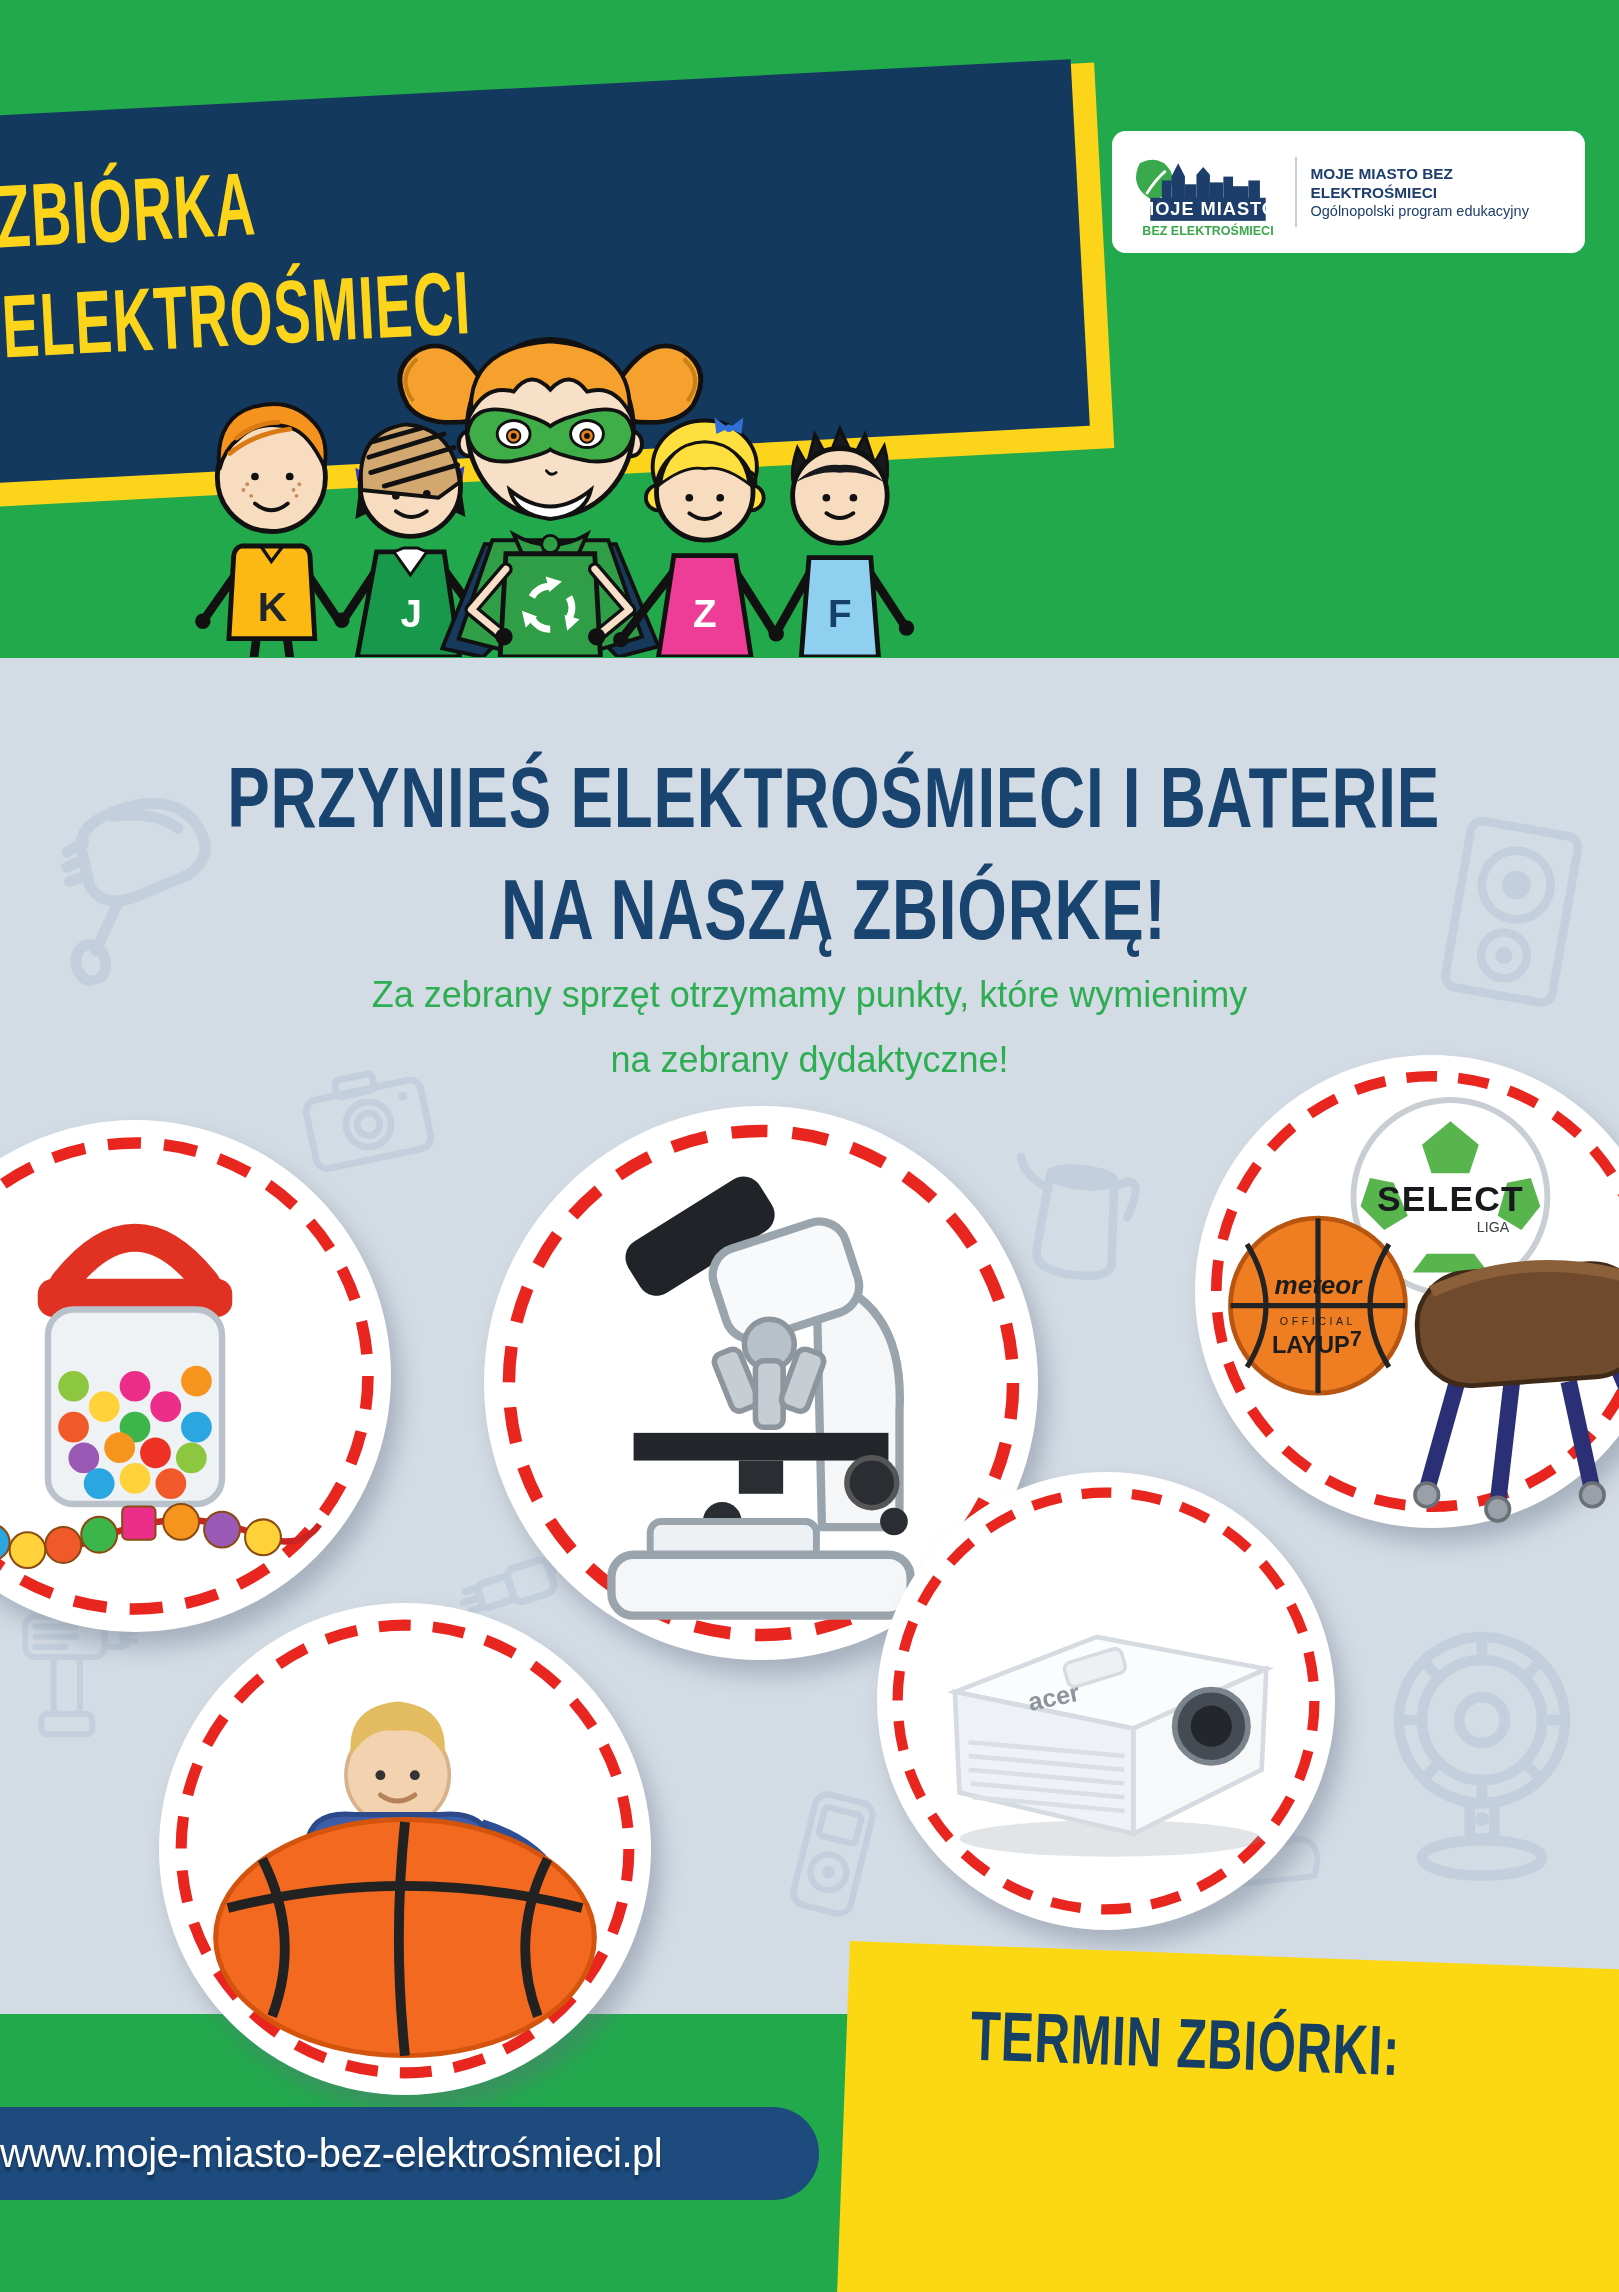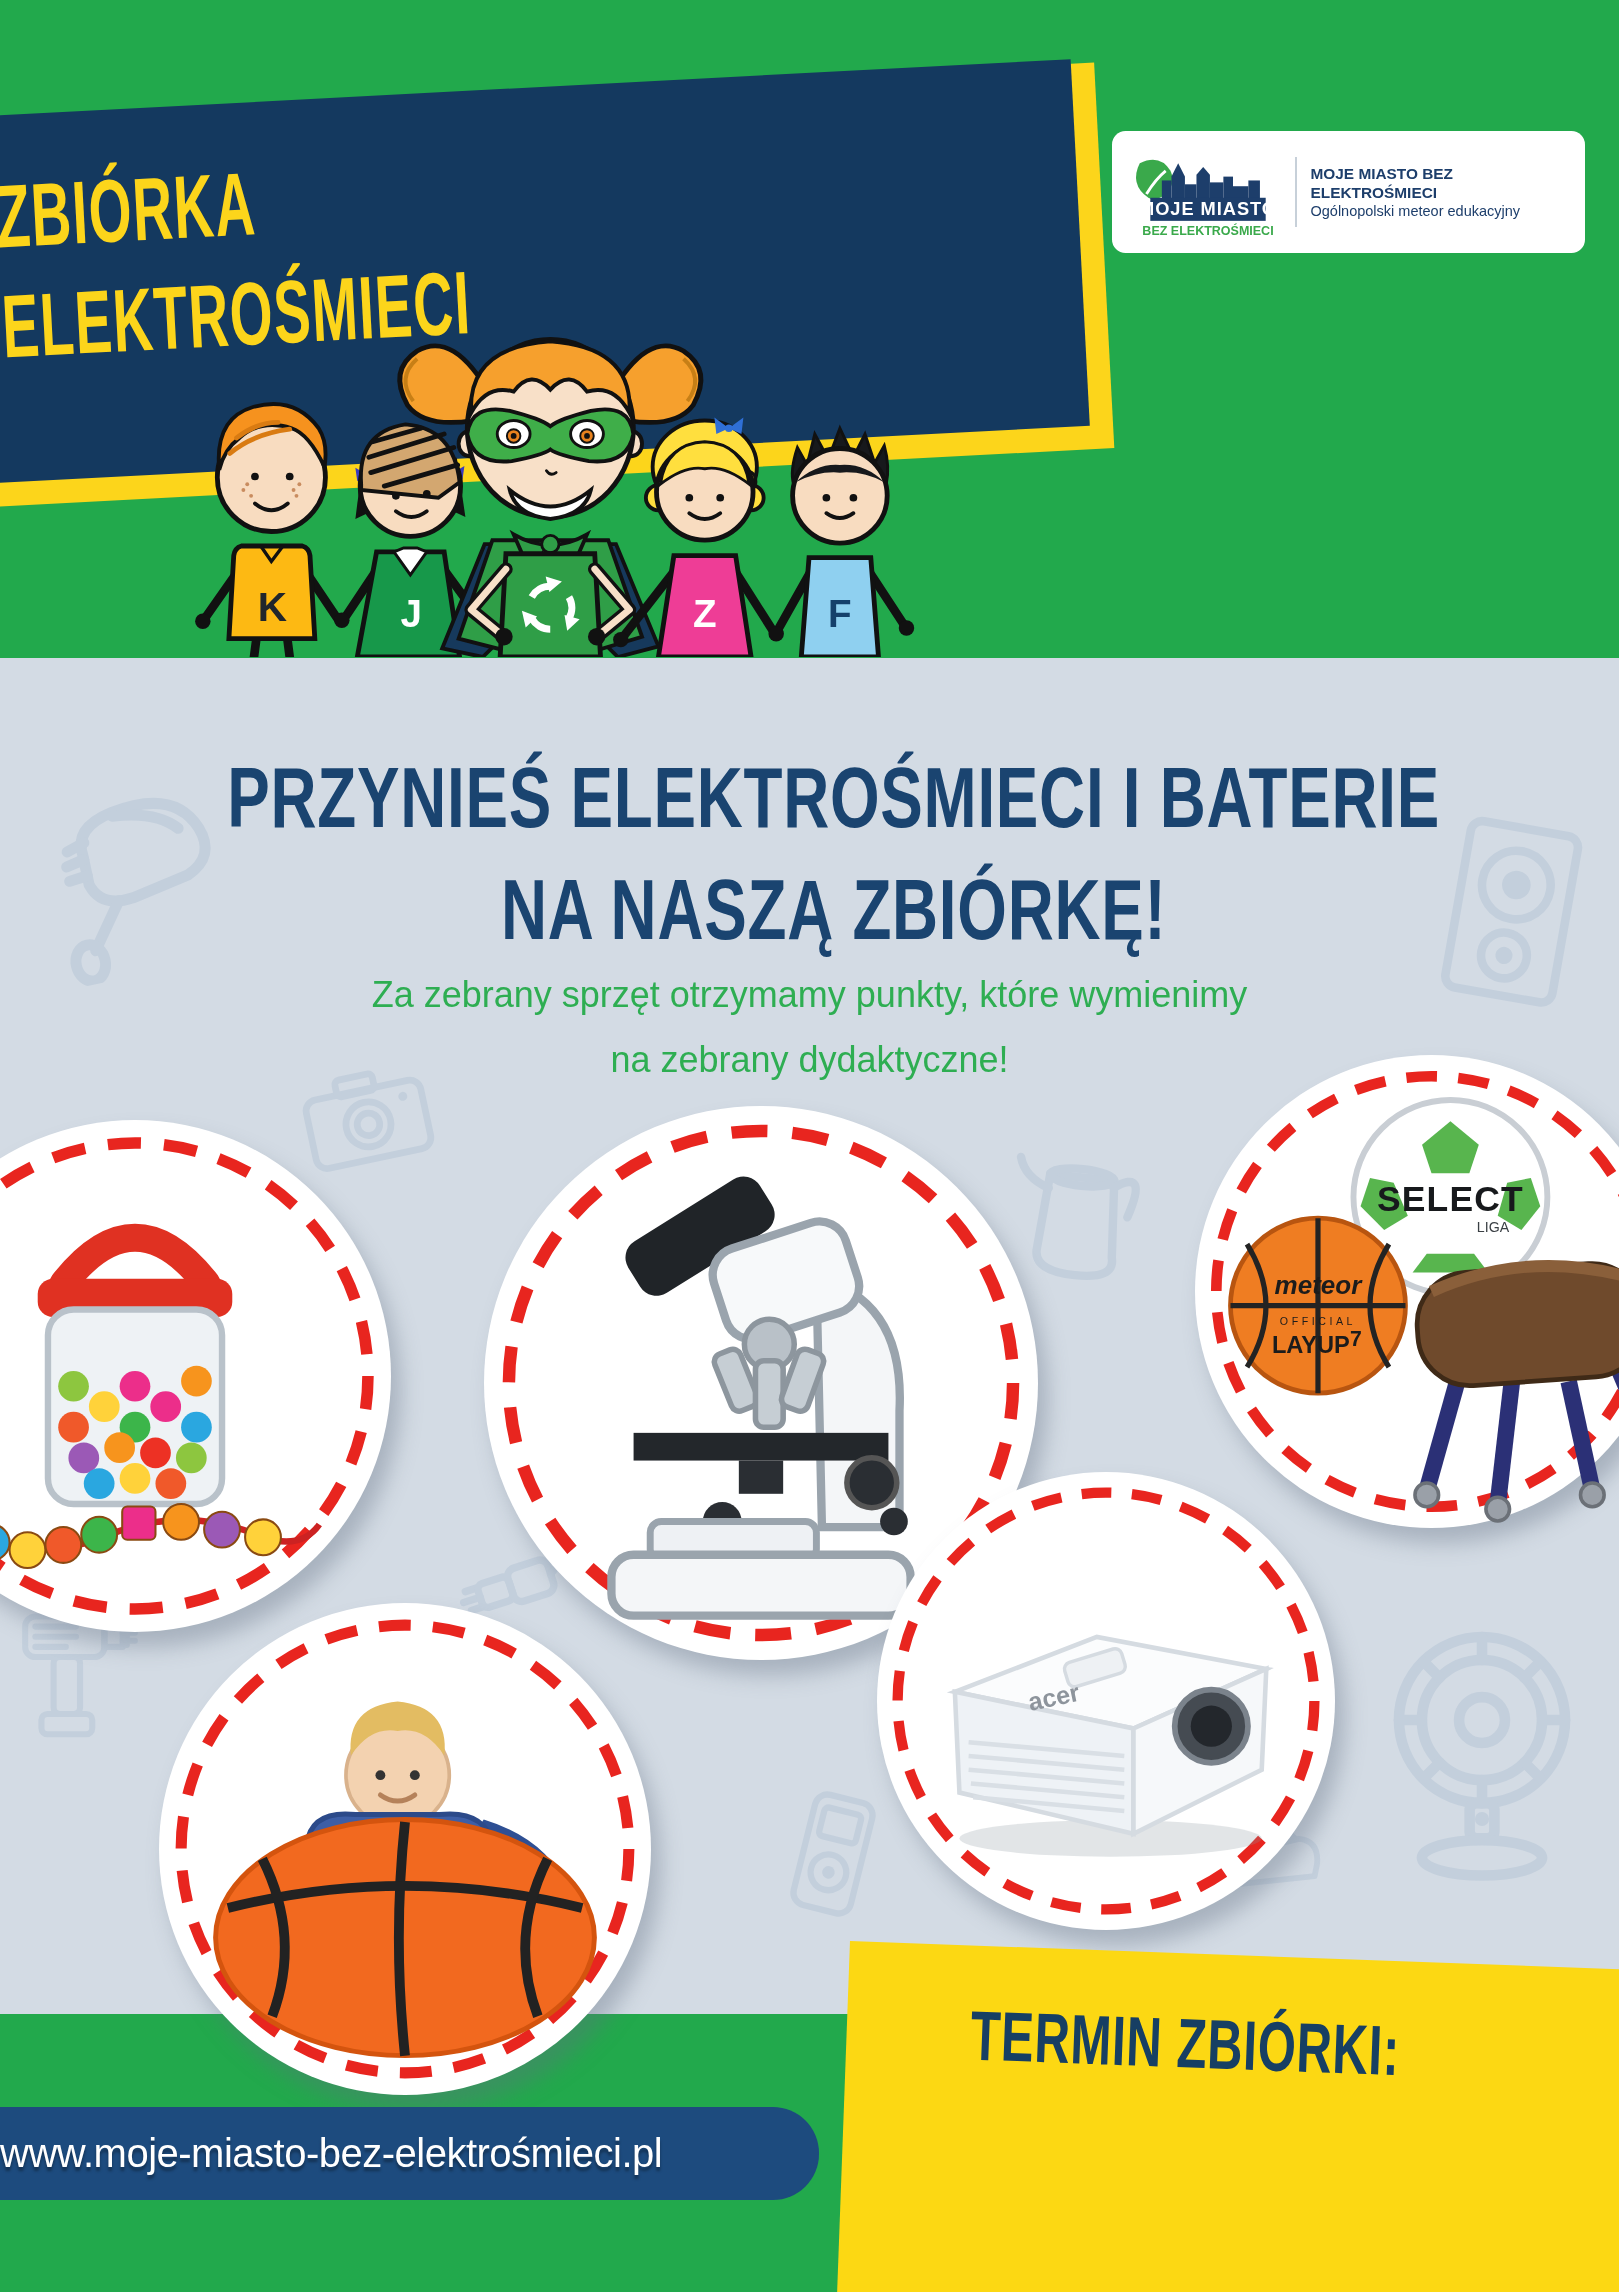--- a/index.html
+++ b/index.html
@@ -217,21 +217,21 @@
         <rect x="110" y="46" width="16" height="16"></rect>
         <rect x="126" y="40" width="12" height="22"></rect>
       </g>
       <rect x="24" y="58" width="120" height="24" fill="#1d3e6b"></rect>
       <text x="84" y="76" font-size="19" font-weight="bold" fill="#fff" text-anchor="middle" letter-spacing="1">MOJE MIASTO</text>
       <text x="84" y="97" font-size="13" font-weight="bold" fill="#3aa94b" text-anchor="middle">BEZ ELEKTROŚMIECI</text>
     </svg>
     <div class="logo-div"></div>
     <div class="logo-texts">
       <div class="logo-name">MOJE MIASTO BEZ ELEKTROŚMIECI</div>
-      <div class="logo-program">Ogólnopolski meteor edukacyjny</div>
+      <div class="logo-program">Ogólnopolski program edukacyjny</div>
     </div>
   </div>
 
   <div class="heading">
     <div><span class="hline">PRZYNIEŚ ELEKTROŚMIECI I BATERIE</span></div>
     <div><span class="hline">NA NASZĄ ZBIÓRKĘ!</span></div>
   </div>
   <div class="subheading">
     <div><span class="sline">Za zebrany sprzęt otrzymamy punkty, które wymienimy</span></div>
     <div><span class="sline">na zebrany dydaktyczne!</span></div>

